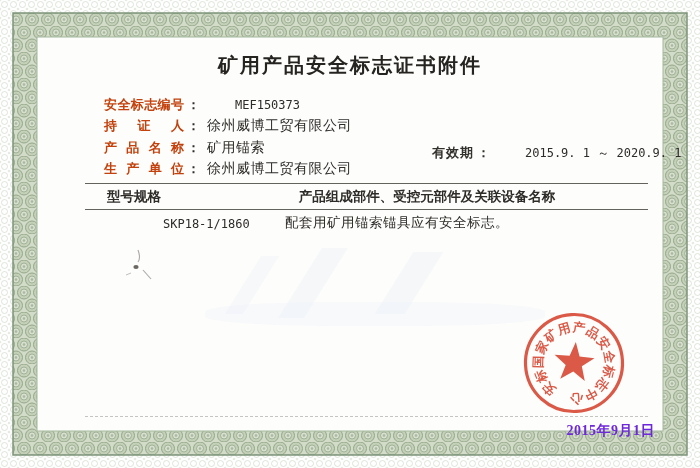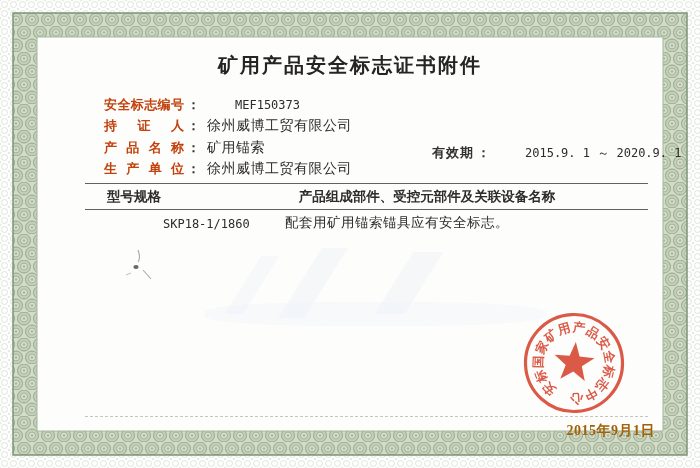--- a/index.html
+++ b/index.html
@@ -31,21 +31,21 @@
   .rule-top{top:183px;}
   .rule-mid{top:209px;}
   .th1{position:absolute;left:107px;top:187px;height:20px;line-height:20px;font-size:13.5px;font-weight:bold;}
   .th2{position:absolute;left:277px;top:187px;width:300px;height:20px;line-height:20px;
        text-align:center;font-size:13.5px;font-weight:bold;}
   .td-model{position:absolute;left:95px;top:216px;height:16px;line-height:16px;margin-left:40px;}
   .td-desc{position:absolute;left:285px;top:214px;height:18px;line-height:18px;font-size:13.5px;letter-spacing:0.5px;}
   
   .dotted{position:absolute;left:85px;top:416px;width:563px;height:0;border-top:1px dashed #c3c6c0;}
   .date{position:absolute;top:422px;left:440px;width:215px;text-align:right;
-        font-size:14px;font-weight:bold;color:#a16207;letter-spacing:0.5px;}
+        font-size:14px;font-weight:bold;color:#6d28d9;letter-spacing:0.5px;}
   
   .seal{position:absolute;left:513px;top:302px;width:122px;height:122px;opacity:0.88;}
   .seal text{font-family:"Liberation Serif","DejaVu Serif",serif;}
   
   .ink{position:absolute;left:116px;top:244px;}
   .wm{position:absolute;background:#eef2f8;}
   .wm1{left:300px;top:248px;width:26px;height:70px;opacity:.55;transform:skewX(-32deg);}
   .wm2{left:394px;top:252px;width:30px;height:62px;opacity:.5;transform:skewX(-32deg);}
   .wm3{left:243px;top:256px;width:18px;height:58px;opacity:.45;transform:skewX(-32deg);}
   .wm4{left:205px;top:302px;width:340px;height:24px;opacity:.35;border-radius:40%;}

